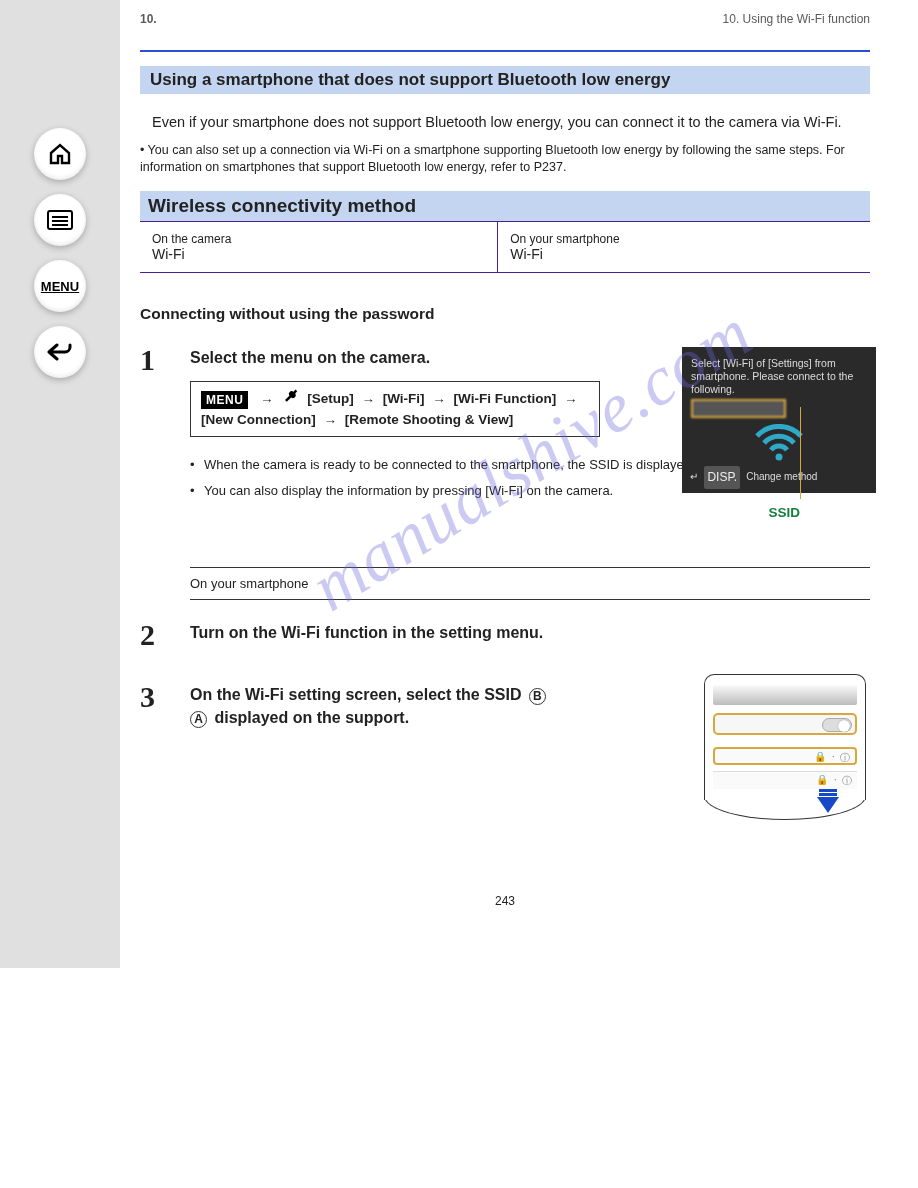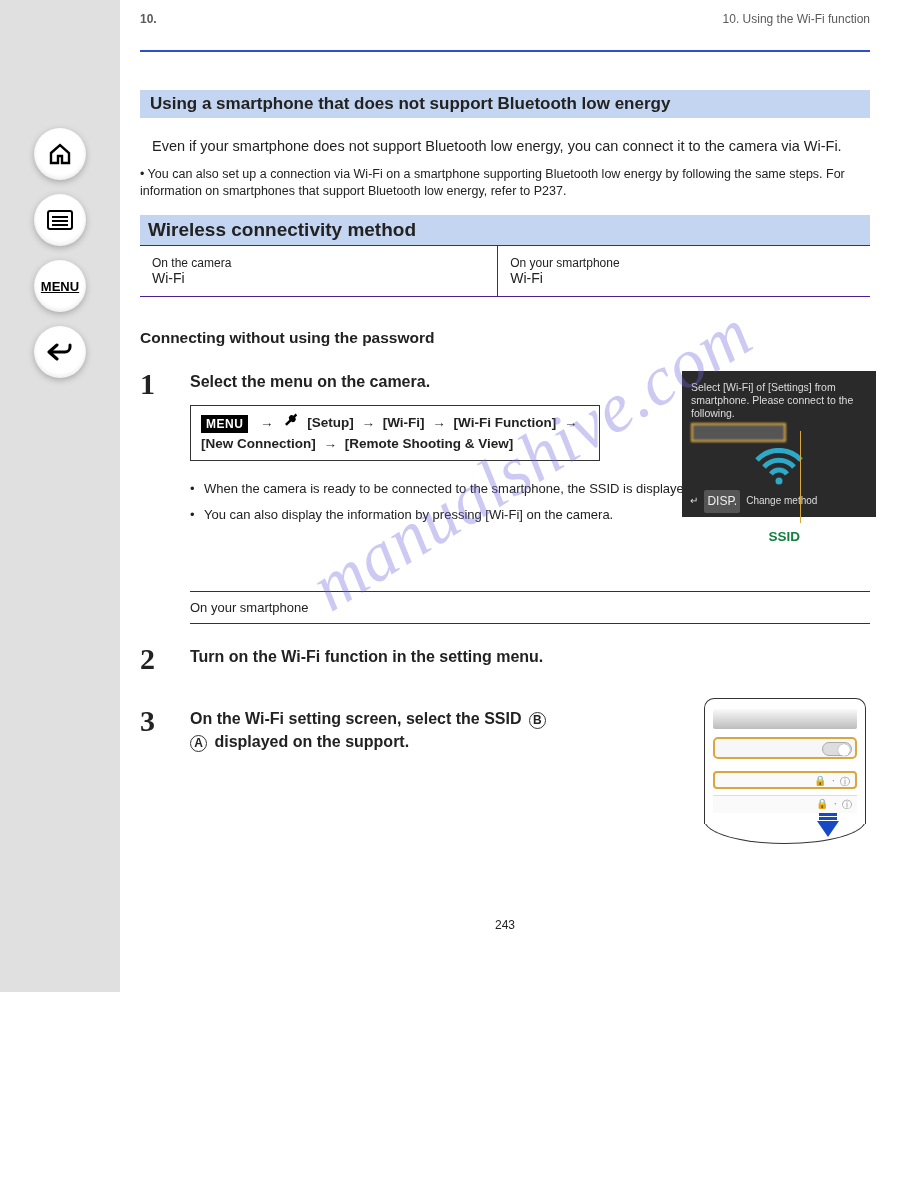--- a/index.html
+++ b/index.html
@@ -43,21 +43,21 @@
       width: 770px;
       padding: 10px 20px 60px 20px;
       position: relative;
     }
     .header-rule {
       margin-top: 24px;
       height: 2px;
       background: linear-gradient(to right, #2a4fd0, #2a4fd0);
     }
     .section-heading-bar {
-      margin-top: 38px;
+      margin-top: 14px;
       padding: 4px 10px;
       background: #c3d5f0;
       font-weight: bold;
       font-size: 17px;
     }
     .lead-para {
       margin: 18px 0 8px 12px;
       font-size: 14.5px;
       line-height: 1.5;
     }

